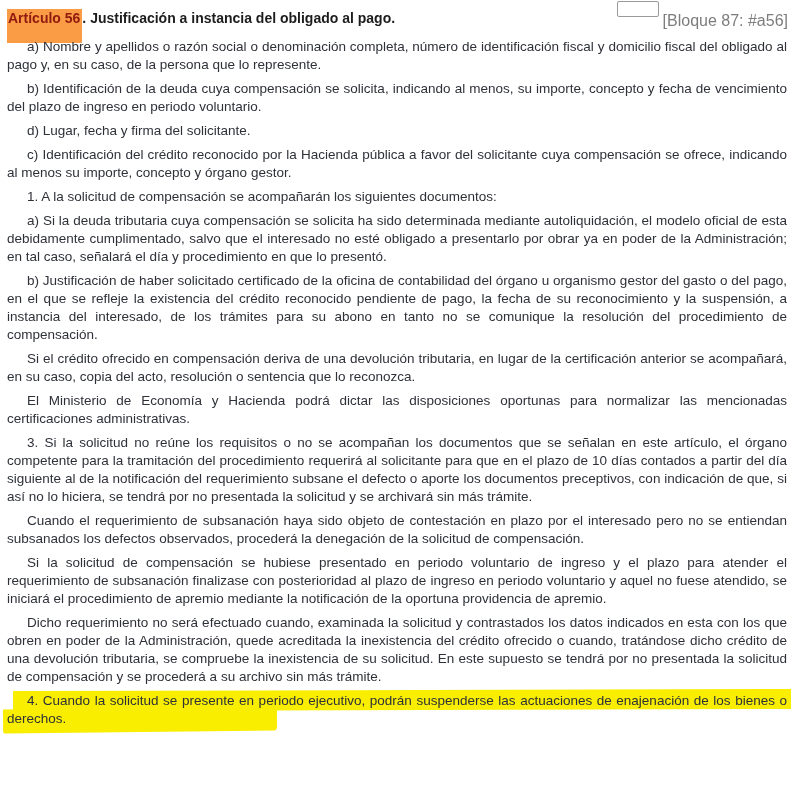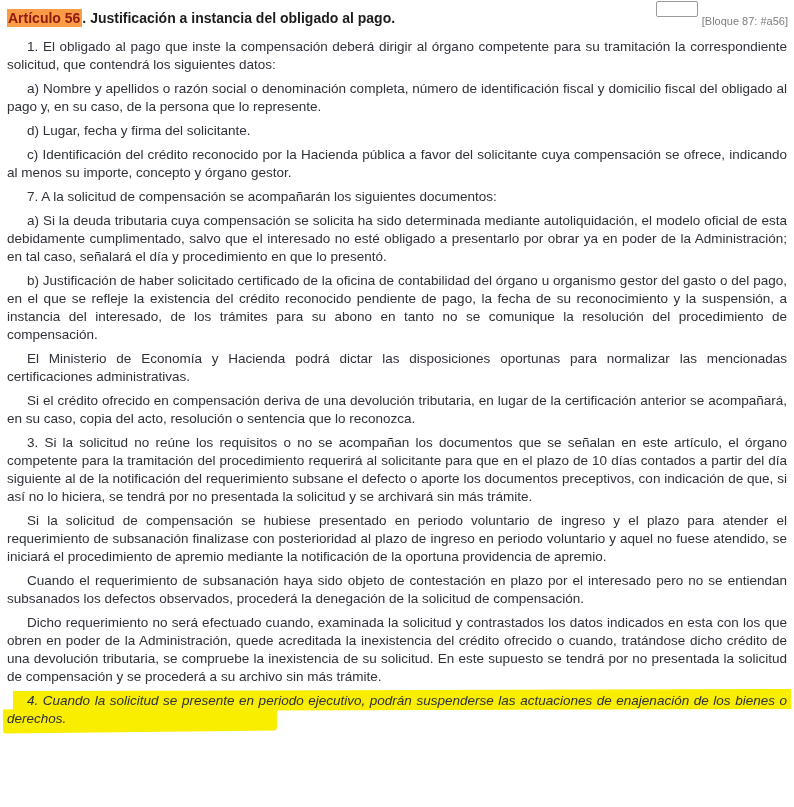--- a/index.html
+++ b/index.html
@@ -19,61 +19,61 @@
   .page{position:relative;padding:0 7px;width:780px;}
   
   .block-ref{
     position:absolute;top:-8px;right:6px;
     display:flex;align-items:center;gap:4px;height:16px;
   }
   .block-ref-box{
     width:40px;height:14px;border:1px solid #9a9a9a;background:#fff;
     border-radius:2px;display:inline-block;
   }
-  .block-ref-text{color:var(--refgray);font-size:11px;line-height:14px;white-space:nowrap;margin-top:24px;}
+  .block-ref-text{color:var(--refgray);font-size:16px;line-height:14px;white-space:nowrap;margin-top:24px;}
   
   .article-heading{
     margin:9px 0 11px 0;font-size:14px;line-height:18px;
     font-weight:bold;color:var(--heading);
   }
-  .article-number{background:var(--orange);color:var(--red);padding:1px 2px 1px 1px;}
+  .article-number{background:var(--orange);color:var(--red);padding:1px 2px 17px 1px;}
   
   .parrafo{
     margin:6px 0;text-align:justify;text-indent:20px;
   }
   .spaced{}
   
-  .p-highlight{position:relative;font-style:italic;}
+  .p-highlight{position:relative;}
   .p-highlight .ptext{position:relative;z-index:1;}
   .hl-band{position:absolute;background:var(--yellow);z-index:0;display:block;}
   .hl-band-1{left:6px;right:-4px;top:-2px;height:20px;transform:rotate(-0.15deg);}
   .hl-band-2{left:-4px;top:16px;width:274px;height:24px;transform:rotate(-0.6deg);border-radius:0 3px 4px 2px;}
 </style>
 </head>
 <body>
 
 <div class="page">
 
   <div class="block-ref">
     <span class="block-ref-box"></span>
     <span class="block-ref-text">[Bloque 87: #a56]</span>
   </div>
 
   <h2 class="article-heading"><span class="article-number">Artículo 56</span><span class="article-title">. Justificación a instancia del obligado al pago.</span></h2>
 
   <div id="paragraphs">
-      <p class="parrafo">1. El obligado al pago que inste la compensación deberá dirigir al órgano competente para su tramitación la correspondiente solicitud, que contendrá los siguientes datos:</p>
       <p class="parrafo spaced">a) Nombre y apellidos o razón social o denominación completa, número de identificación fiscal y domicilio fiscal del obligado al pago y, en su caso, de la persona que lo represente.</p>
+      <p class="parrafo">b) Identificación de la deuda cuya compensación se solicita, indicando al menos, su importe, concepto y fecha de vencimiento del plazo de ingreso en periodo voluntario.</p>
       <p class="parrafo">d) Lugar, fecha y firma del solicitante.</p>
       <p class="parrafo">c) Identificación del crédito reconocido por la Hacienda pública a favor del solicitante cuya compensación se ofrece, indicando al menos su importe, concepto y órgano gestor.</p>
-      <p class="parrafo spaced">7. A la solicitud de compensación se acompañarán los siguientes documentos:</p>
+      <p class="parrafo spaced">1. A la solicitud de compensación se acompañarán los siguientes documentos:</p>
       <p class="parrafo spaced">a) Si la deuda tributaria cuya compensación se solicita ha sido determinada mediante autoliquidación, el modelo oficial de esta debidamente cumplimentado, salvo que el interesado no esté obligado a presentarlo por obrar ya en poder de la Administración; en tal caso, señalará el día y procedimiento en que lo presentó.</p>
       <p class="parrafo">b) Justificación de haber solicitado certificado de la oficina de contabilidad del órgano u organismo gestor del gasto o del pago, en el que se refleje la existencia del crédito reconocido pendiente de pago, la fecha de su reconocimiento y la suspensión, a instancia del interesado, de los trámites para su abono en tanto no se comunique la resolución del procedimiento de compensación.</p>
+      <p class="parrafo">Si el crédito ofrecido en compensación deriva de una devolución tributaria, en lugar de la certificación anterior se acompañará, en su caso, copia del acto, resolución o sentencia que lo reconozca.</p>
       <p class="parrafo">El Ministerio de Economía y Hacienda podrá dictar las disposiciones oportunas para normalizar las mencionadas certificaciones administrativas.</p>
-      <p class="parrafo">Si el crédito ofrecido en compensación deriva de una devolución tributaria, en lugar de la certificación anterior se acompañará, en su caso, copia del acto, resolución o sentencia que lo reconozca.</p>
       <p class="parrafo">3. Si la solicitud no reúne los requisitos o no se acompañan los documentos que se señalan en este artículo, el órgano competente para la tramitación del procedimiento requerirá al solicitante para que en el plazo de 10 días contados a partir del día siguiente al de la notificación del requerimiento subsane el defecto o aporte los documentos preceptivos, con indicación de que, si así no lo hiciera, se tendrá por no presentada la solicitud y se archivará sin más trámite.</p>
+      <p class="parrafo">Cuando el requerimiento de subsanación haya sido objeto de contestación en plazo por el interesado pero no se entiendan subsanados los defectos observados, procederá la denegación de la solicitud de compensación.</p>
       <p class="parrafo">Si la solicitud de compensación se hubiese presentado en periodo voluntario de ingreso y el plazo para atender el requerimiento de subsanación finalizase con posterioridad al plazo de ingreso en periodo voluntario y aquel no fuese atendido, se iniciará el procedimiento de apremio mediante la notificación de la oportuna providencia de apremio.</p>
-      <p class="parrafo">Cuando el requerimiento de subsanación haya sido objeto de contestación en plazo por el interesado pero no se entiendan subsanados los defectos observados, procederá la denegación de la solicitud de compensación.</p>
       <p class="parrafo">Dicho requerimiento no será efectuado cuando, examinada la solicitud y contrastados los datos indicados en esta con los que obren en poder de la Administración, quede acreditada la inexistencia del crédito ofrecido o cuando, tratándose dicho crédito de una devolución tributaria, se compruebe la inexistencia de su solicitud. En este supuesto se tendrá por no presentada la solicitud de compensación y se procederá a su archivo sin más trámite.</p>
       <p class="parrafo p-highlight"><span class="hl-band hl-band-1"></span><span class="hl-band hl-band-2"></span><span class="ptext">4. Cuando la solicitud se presente en periodo ejecutivo, podrán suspenderse las actuaciones de enajenación de los bienes o derechos.</span></p>
     </div>
 
 </div>
 
 </body></html>

